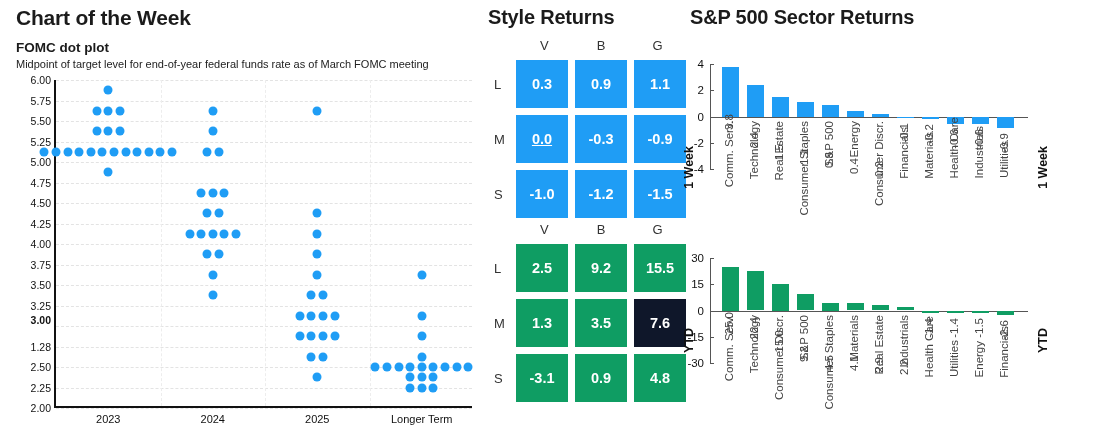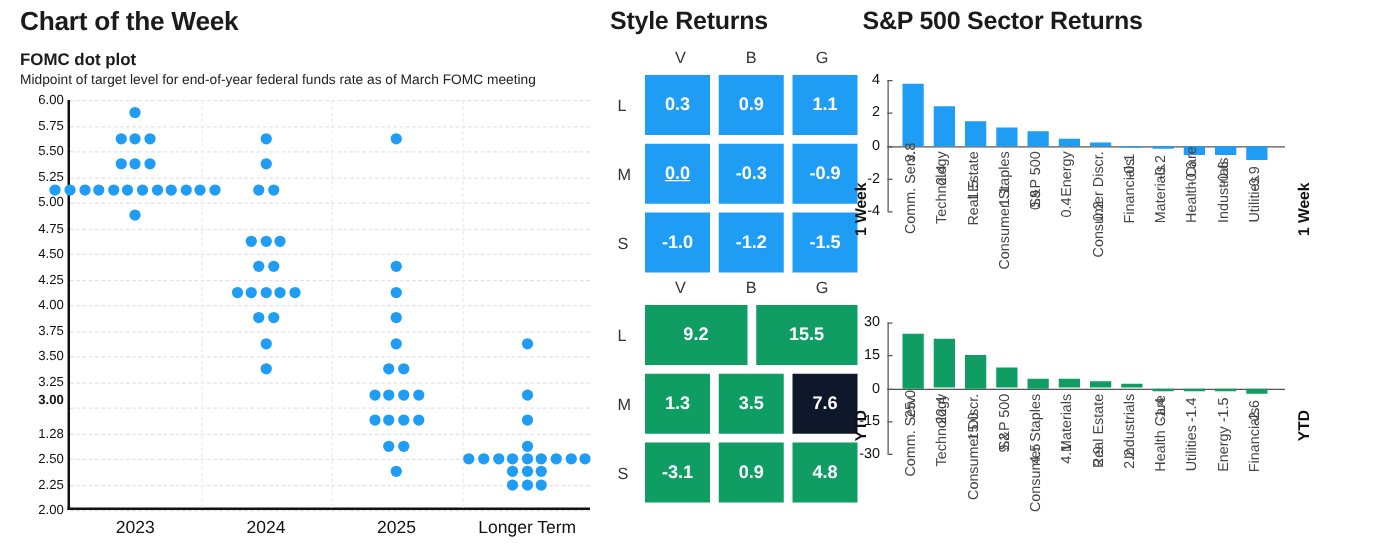--- a/index.html
+++ b/index.html
@@ -42,21 +42,21 @@
     border-left: 1px dashed #ededed;
   }
   .dp-ylab {
     position: absolute; right: 100%; margin-right: 5px;
     transform: translateY(-50%);
     font-size: 10.5px; color: #111; white-space: nowrap;
   }
   .dp-xlab {
     position: absolute; top: 100%; margin-top: 7px;
     transform: translateX(-50%);
-    font-size: 14px; color: #111; white-space: nowrap;
+    font-size: 11px; color: #111; white-space: nowrap;
   }
   .dot {
     position: absolute; width: 9px; height: 9px; border-radius: 50%;
     background: #1f9df5; transform: translate(-50%, -50%);
   }
 
   
   #panel-style { position: absolute; left: 480px; top: 0; width: 222px; height: 435px; }
   #sr-title {
     position: absolute; left: 8px; top: 6px;
@@ -279,20 +279,21 @@
         </div>
       </div>
     <div class="hm" id="hm-ytd">
         <div class="hm-colhead">
           <div>V</div>
           <div>B</div>
           <div>G</div>
         </div>
         <div class="hm-row">
           <div class="hm-rowhead">L</div>
+          <div class="hm-cell" style="background: rgb(15, 157, 99);">2.5</div>
           <div class="hm-cell" style="background: rgb(15, 157, 99);">9.2</div>
           <div class="hm-cell" style="background: rgb(15, 157, 99);">15.5</div>
         </div>
         <div class="hm-row">
           <div class="hm-rowhead">M</div>
           <div class="hm-cell" style="background: rgb(15, 157, 99);">1.3</div>
           <div class="hm-cell" style="background: rgb(15, 157, 99);">3.5</div>
           <div class="hm-cell" style="background: #0f172a;">7.6</div>
         </div>
         <div class="hm-row">

